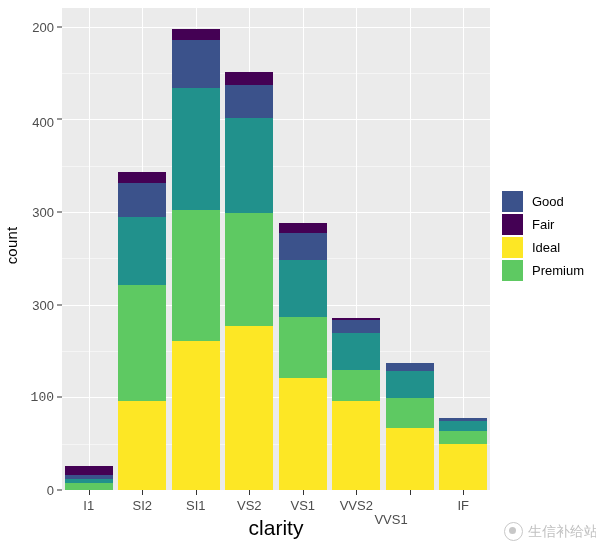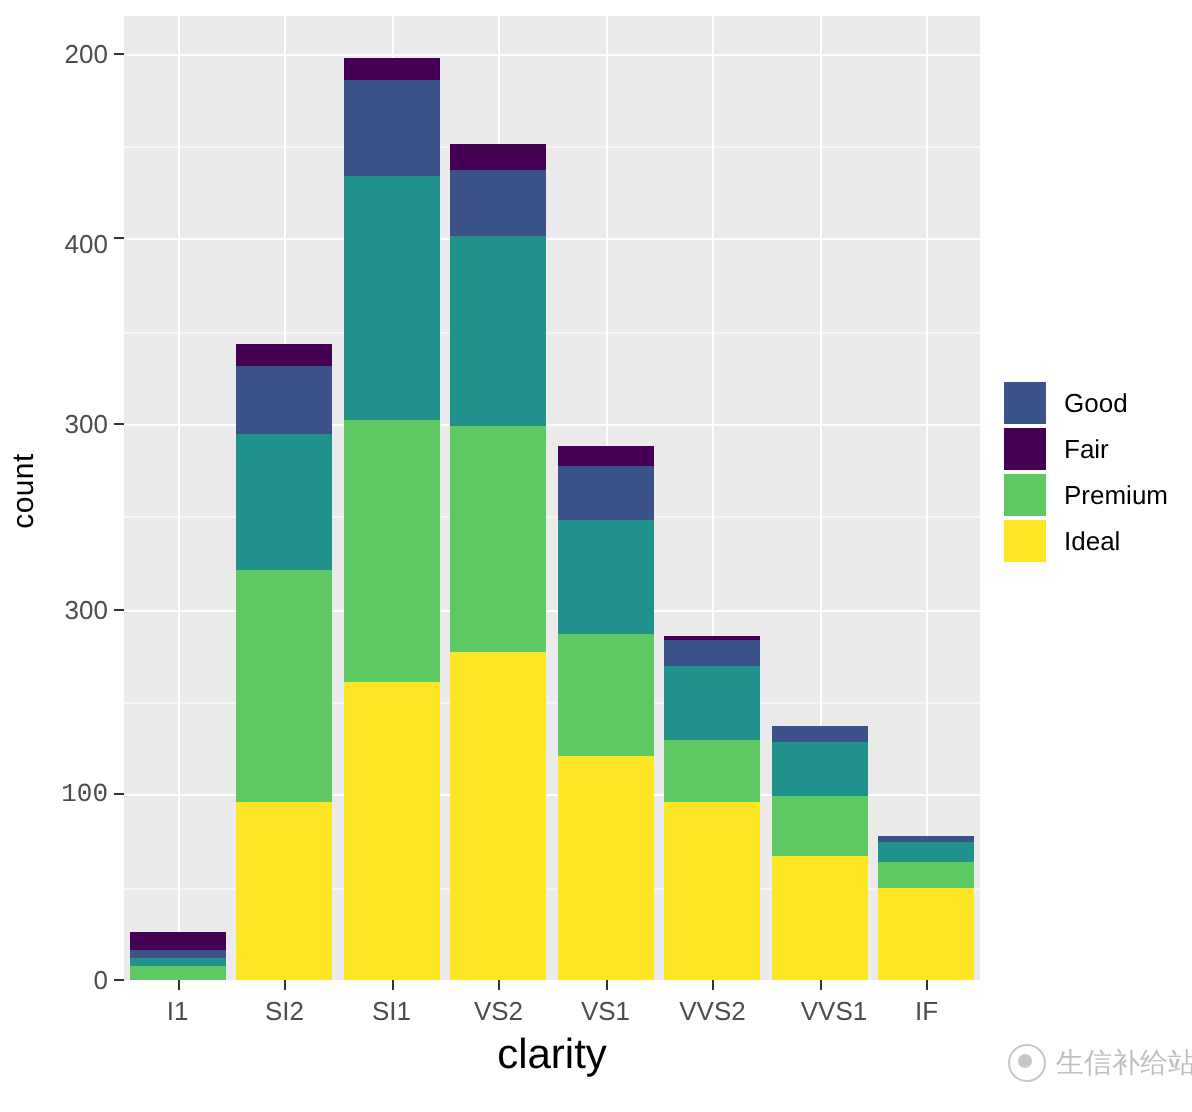--- a/index.html
+++ b/index.html
@@ -308,46 +308,46 @@
       <div class="x-tick" style="left: 80.25px;">SI2</div>
       <div class="x-tick-mark" style="left: 133.75px;"></div>
       <div class="x-tick" style="left: 133.75px;">SI1</div>
       <div class="x-tick-mark" style="left: 187.25px;"></div>
       <div class="x-tick" style="left: 187.25px;">VS2</div>
       <div class="x-tick-mark" style="left: 240.75px;"></div>
       <div class="x-tick" style="left: 240.75px;">VS1</div>
       <div class="x-tick-mark" style="left: 294.25px;"></div>
       <div class="x-tick" style="left: 294.25px;">VVS2</div>
       <div class="x-tick-mark" style="left: 347.75px;"></div>
-      <div class="x-tick" style="left: 355px;">VVS1</div>
+      <div class="x-tick" style="left: 329px; margin-top: 14px;">VVS1</div>
       <div class="x-tick-mark" style="left: 401.25px;"></div>
       <div class="x-tick" style="left: 401.25px;">IF</div>
     </div>
 
   <div class="x-axis-title">
     <span>clarity</span>
   </div>
 
   <div id="legend">
     <div id="legend-items">
         <div class="legend-item">
           <div class="legend-key" style="background: rgb(59, 82, 139);"></div>
           <div class="legend-label">Good</div>
         </div>
         <div class="legend-item">
           <div class="legend-key" style="background: rgb(68, 1, 84);"></div>
           <div class="legend-label">Fair</div>
         </div>
         <div class="legend-item">
+          <div class="legend-key" style="background: rgb(253, 231, 37);"></div>
+          <div class="legend-label">Ideal</div>
+        </div>
+        <div class="legend-item">
           <div class="legend-key" style="background: rgb(94, 201, 98);"></div>
           <div class="legend-label">Premium</div>
-        </div>
-        <div class="legend-item">
-          <div class="legend-key" style="background: rgb(253, 231, 37);"></div>
-          <div class="legend-label">Ideal</div>
         </div>
       </div>
   </div>
 
   <div id="watermark">
     <div class="wm-logo"></div>
     <div class="wm-text">生信补给站</div>
   </div>
 
 </div>

